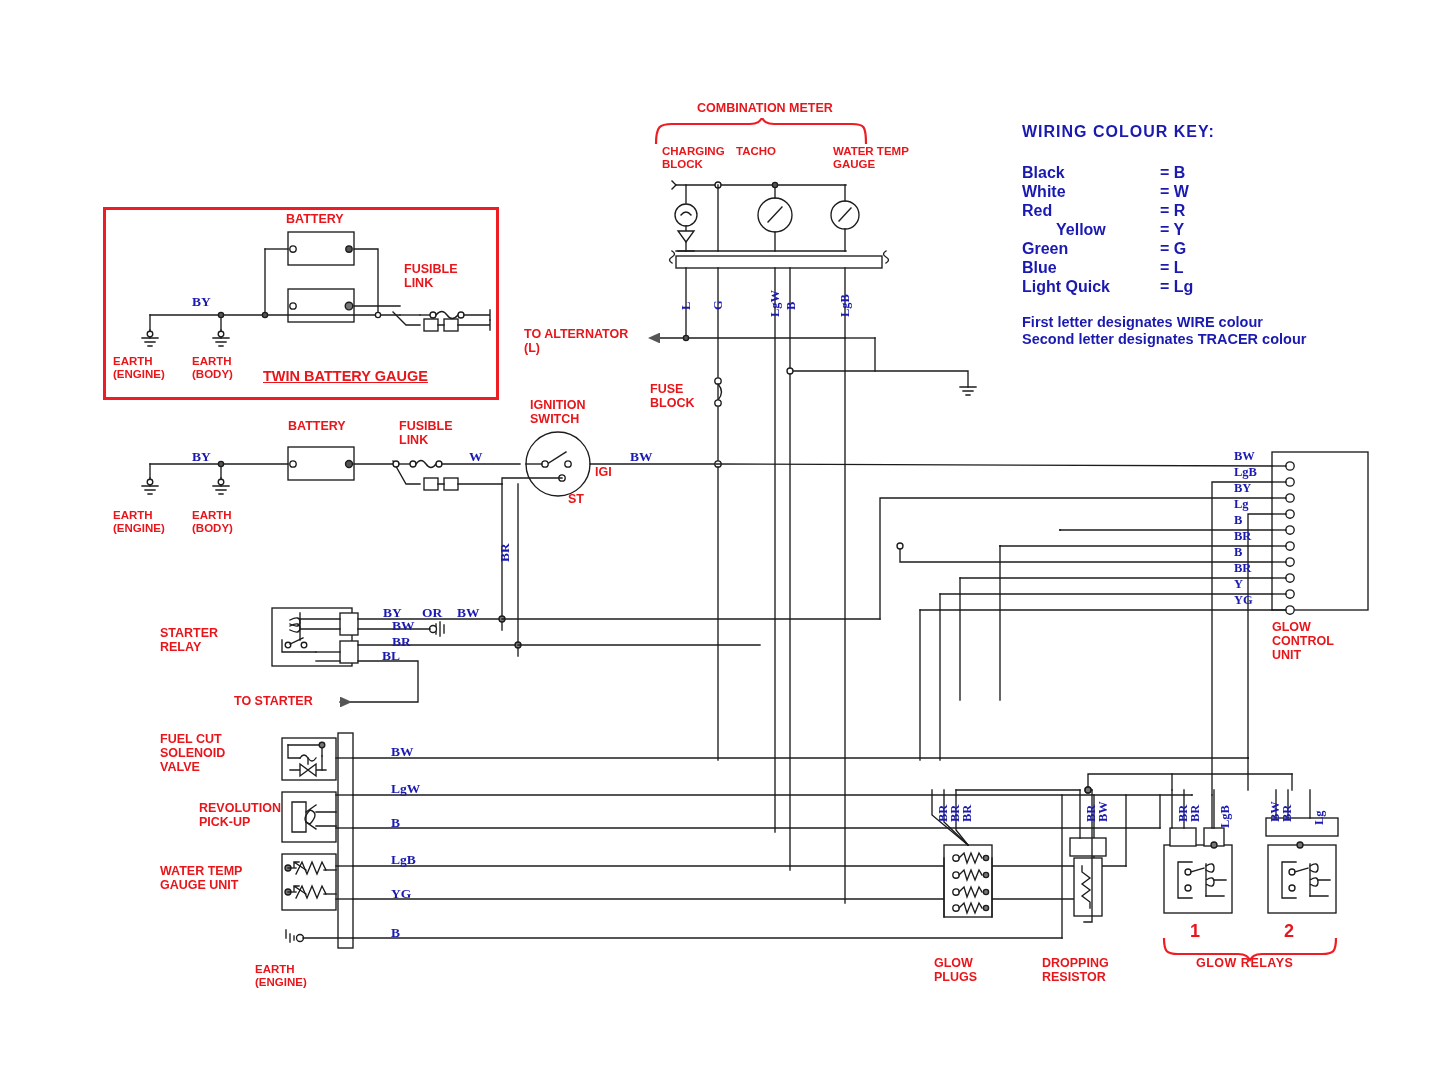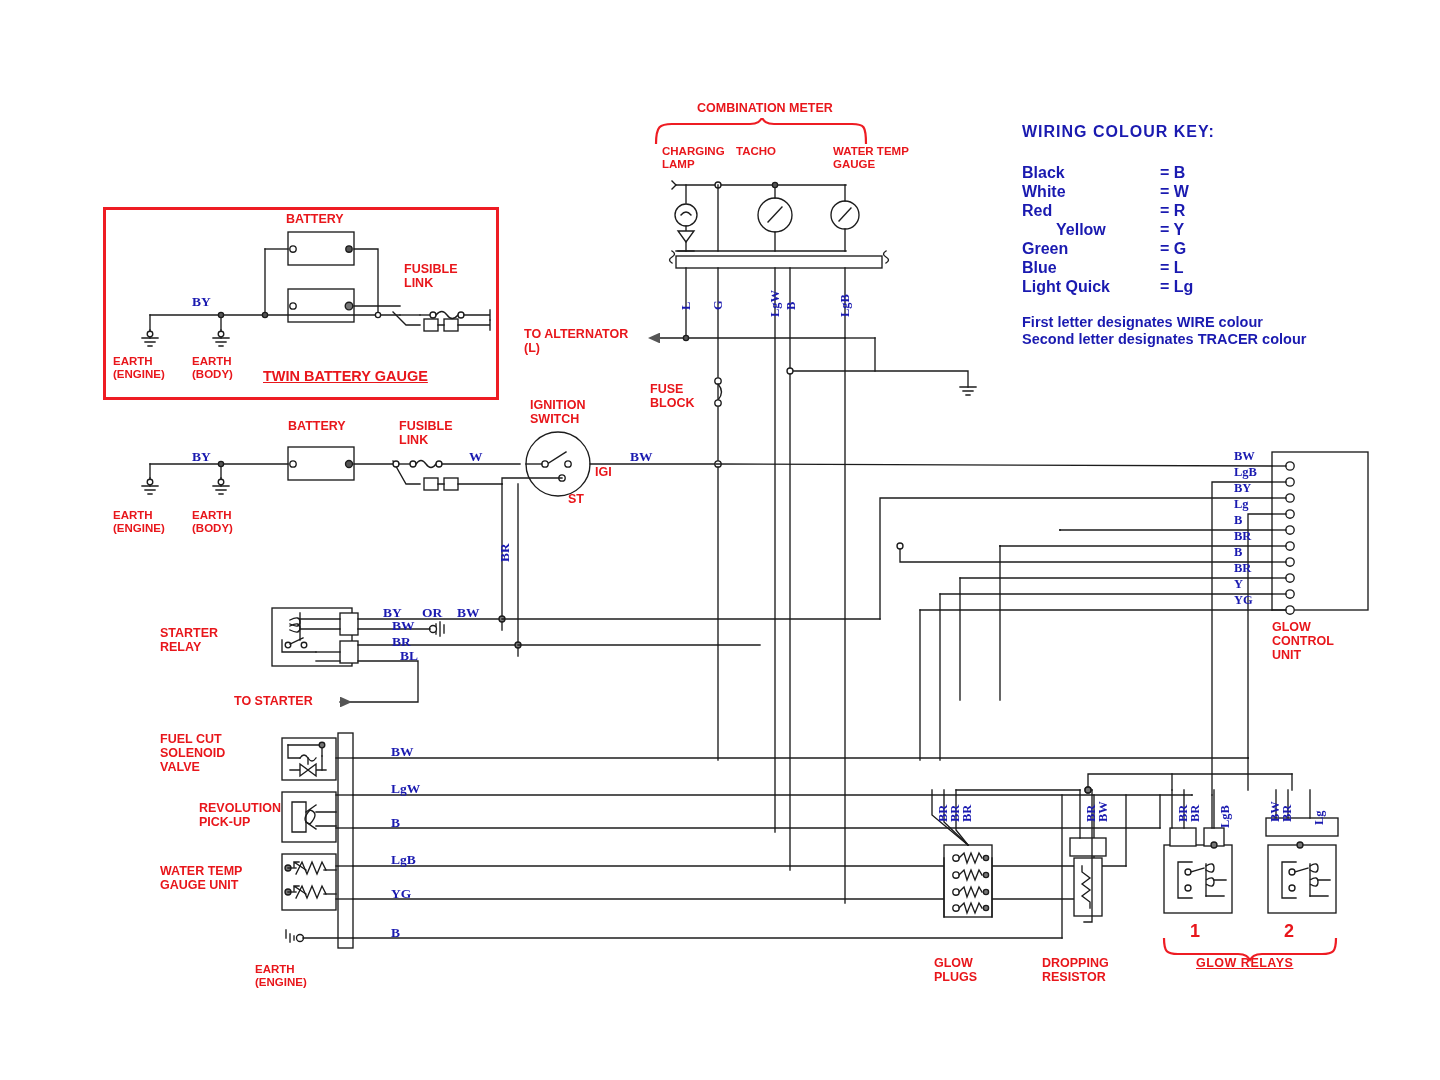--- a/index.html
+++ b/index.html
@@ -408,21 +408,21 @@
 
   <div class="lbl red f12" style="left:530px;top:398px;">IGNITION
 SWITCH</div>
   <div class="lbl red f12" style="left:595px;top:465px;">IGI</div>
   <div class="lbl red f12" style="left:568px;top:492px;">ST</div>
   <div class="lbl blue f13" style="left:630px;top:449px;">BW</div>
   <div class="lbl blue f13 vert" style="left:497px;top:562px;">BR</div>
 
   <div class="lbl red f12" style="left:697px;top:101px;">COMBINATION METER</div>
   <div class="lbl red f11" style="left:662px;top:145px;">CHARGING
-LAMP</div>
+BLOCK</div>
   <div class="lbl red f11" style="left:736px;top:145px;">TACHO</div>
   <div class="lbl red f11" style="left:833px;top:145px;">WATER TEMP
 GAUGE</div>
 
   <div class="lbl blue f12 vert" style="left:679px;top:310px;">L</div>
   <div class="lbl blue f12 vert" style="left:711px;top:310px;">G</div>
   <div class="lbl blue f12 vert" style="left:768px;top:317px;">LgW</div>
   <div class="lbl blue f12 vert" style="left:784px;top:310px;">B</div>
   <div class="lbl blue f12 vert" style="left:838px;top:317px;">LgB</div>
 
@@ -454,21 +454,21 @@
   <div class="lbl keyblue f14" style="left:1022px;top:331px;">Second letter designates TRACER colour</div>
 
   <div class="lbl red f12" style="left:160px;top:626px;">STARTER
 RELAY</div>
   <div class="lbl red f12" style="left:234px;top:694px;">TO STARTER</div>
   <div class="lbl blue f13" style="left:383px;top:605px;">BY</div>
   <div class="lbl blue f13" style="left:422px;top:605px;">OR</div>
   <div class="lbl blue f13" style="left:457px;top:605px;">BW</div>
   <div class="lbl blue f13" style="left:392px;top:618px;">BW</div>
   <div class="lbl blue f13" style="left:392px;top:634px;">BR</div>
-  <div class="lbl blue f13" style="left:400px;top:648px;text-align:center;">BL</div>
+  <div class="lbl blue f13" style="left:382px;top:648px;text-align:center;">BL</div>
 
   <div class="lbl red f12" style="left:160px;top:732px;">FUEL CUT
 SOLENOID
 VALVE</div>
   <div class="lbl red f12" style="left:160px;top:801px;margin-left:39px;">REVOLUTION
 PICK-UP</div>
   <div class="lbl red f12" style="left:160px;top:864px;">WATER TEMP
 GAUGE UNIT</div>
   <div class="lbl red f11" style="left:255px;top:963px;">EARTH
 (ENGINE)</div>
@@ -500,21 +500,21 @@
 PLUGS</div>
   <div class="lbl blue f12 vert" style="left:936px;top:822px;">BR</div>
   <div class="lbl blue f12 vert" style="left:948px;top:822px;">BR</div>
   <div class="lbl blue f12 vert" style="left:960px;top:822px;">BR</div>
 
   <div class="lbl red f12" style="left:1042px;top:956px;">DROPPING
 RESISTOR</div>
   <div class="lbl blue f12 vert" style="left:1084px;top:822px;">BR</div>
   <div class="lbl blue f12 vert" style="left:1096px;top:822px;">BW</div>
 
-  <div class="lbl red f12" style="left:1196px;top:956px;letter-spacing:.5px;text-decoration:underline;">GLOW RELAYS</div>
+  <div class="lbl red f12" style="left:1196px;top:956px;letter-spacing:.5px;">GLOW RELAYS</div>
   <div class="lbl red f18" style="left:1190px;top:921px;">1</div>
   <div class="lbl red f18" style="left:1284px;top:921px;">2</div>
 
   <div class="lbl blue f12 vert" style="left:1176px;top:822px;">BR</div>
   <div class="lbl blue f12 vert" style="left:1188px;top:822px;">BR</div>
   <div class="lbl blue f12 vert" style="left:1218px;top:828px;">LgB</div>
 
   <div class="lbl blue f12 vert" style="left:1268px;top:822px;">BW</div>
   <div class="lbl blue f12 vert" style="left:1280px;top:822px;">BR</div>
   <div class="lbl blue f12 vert" style="left:1312px;top:825px;">Lg</div>

